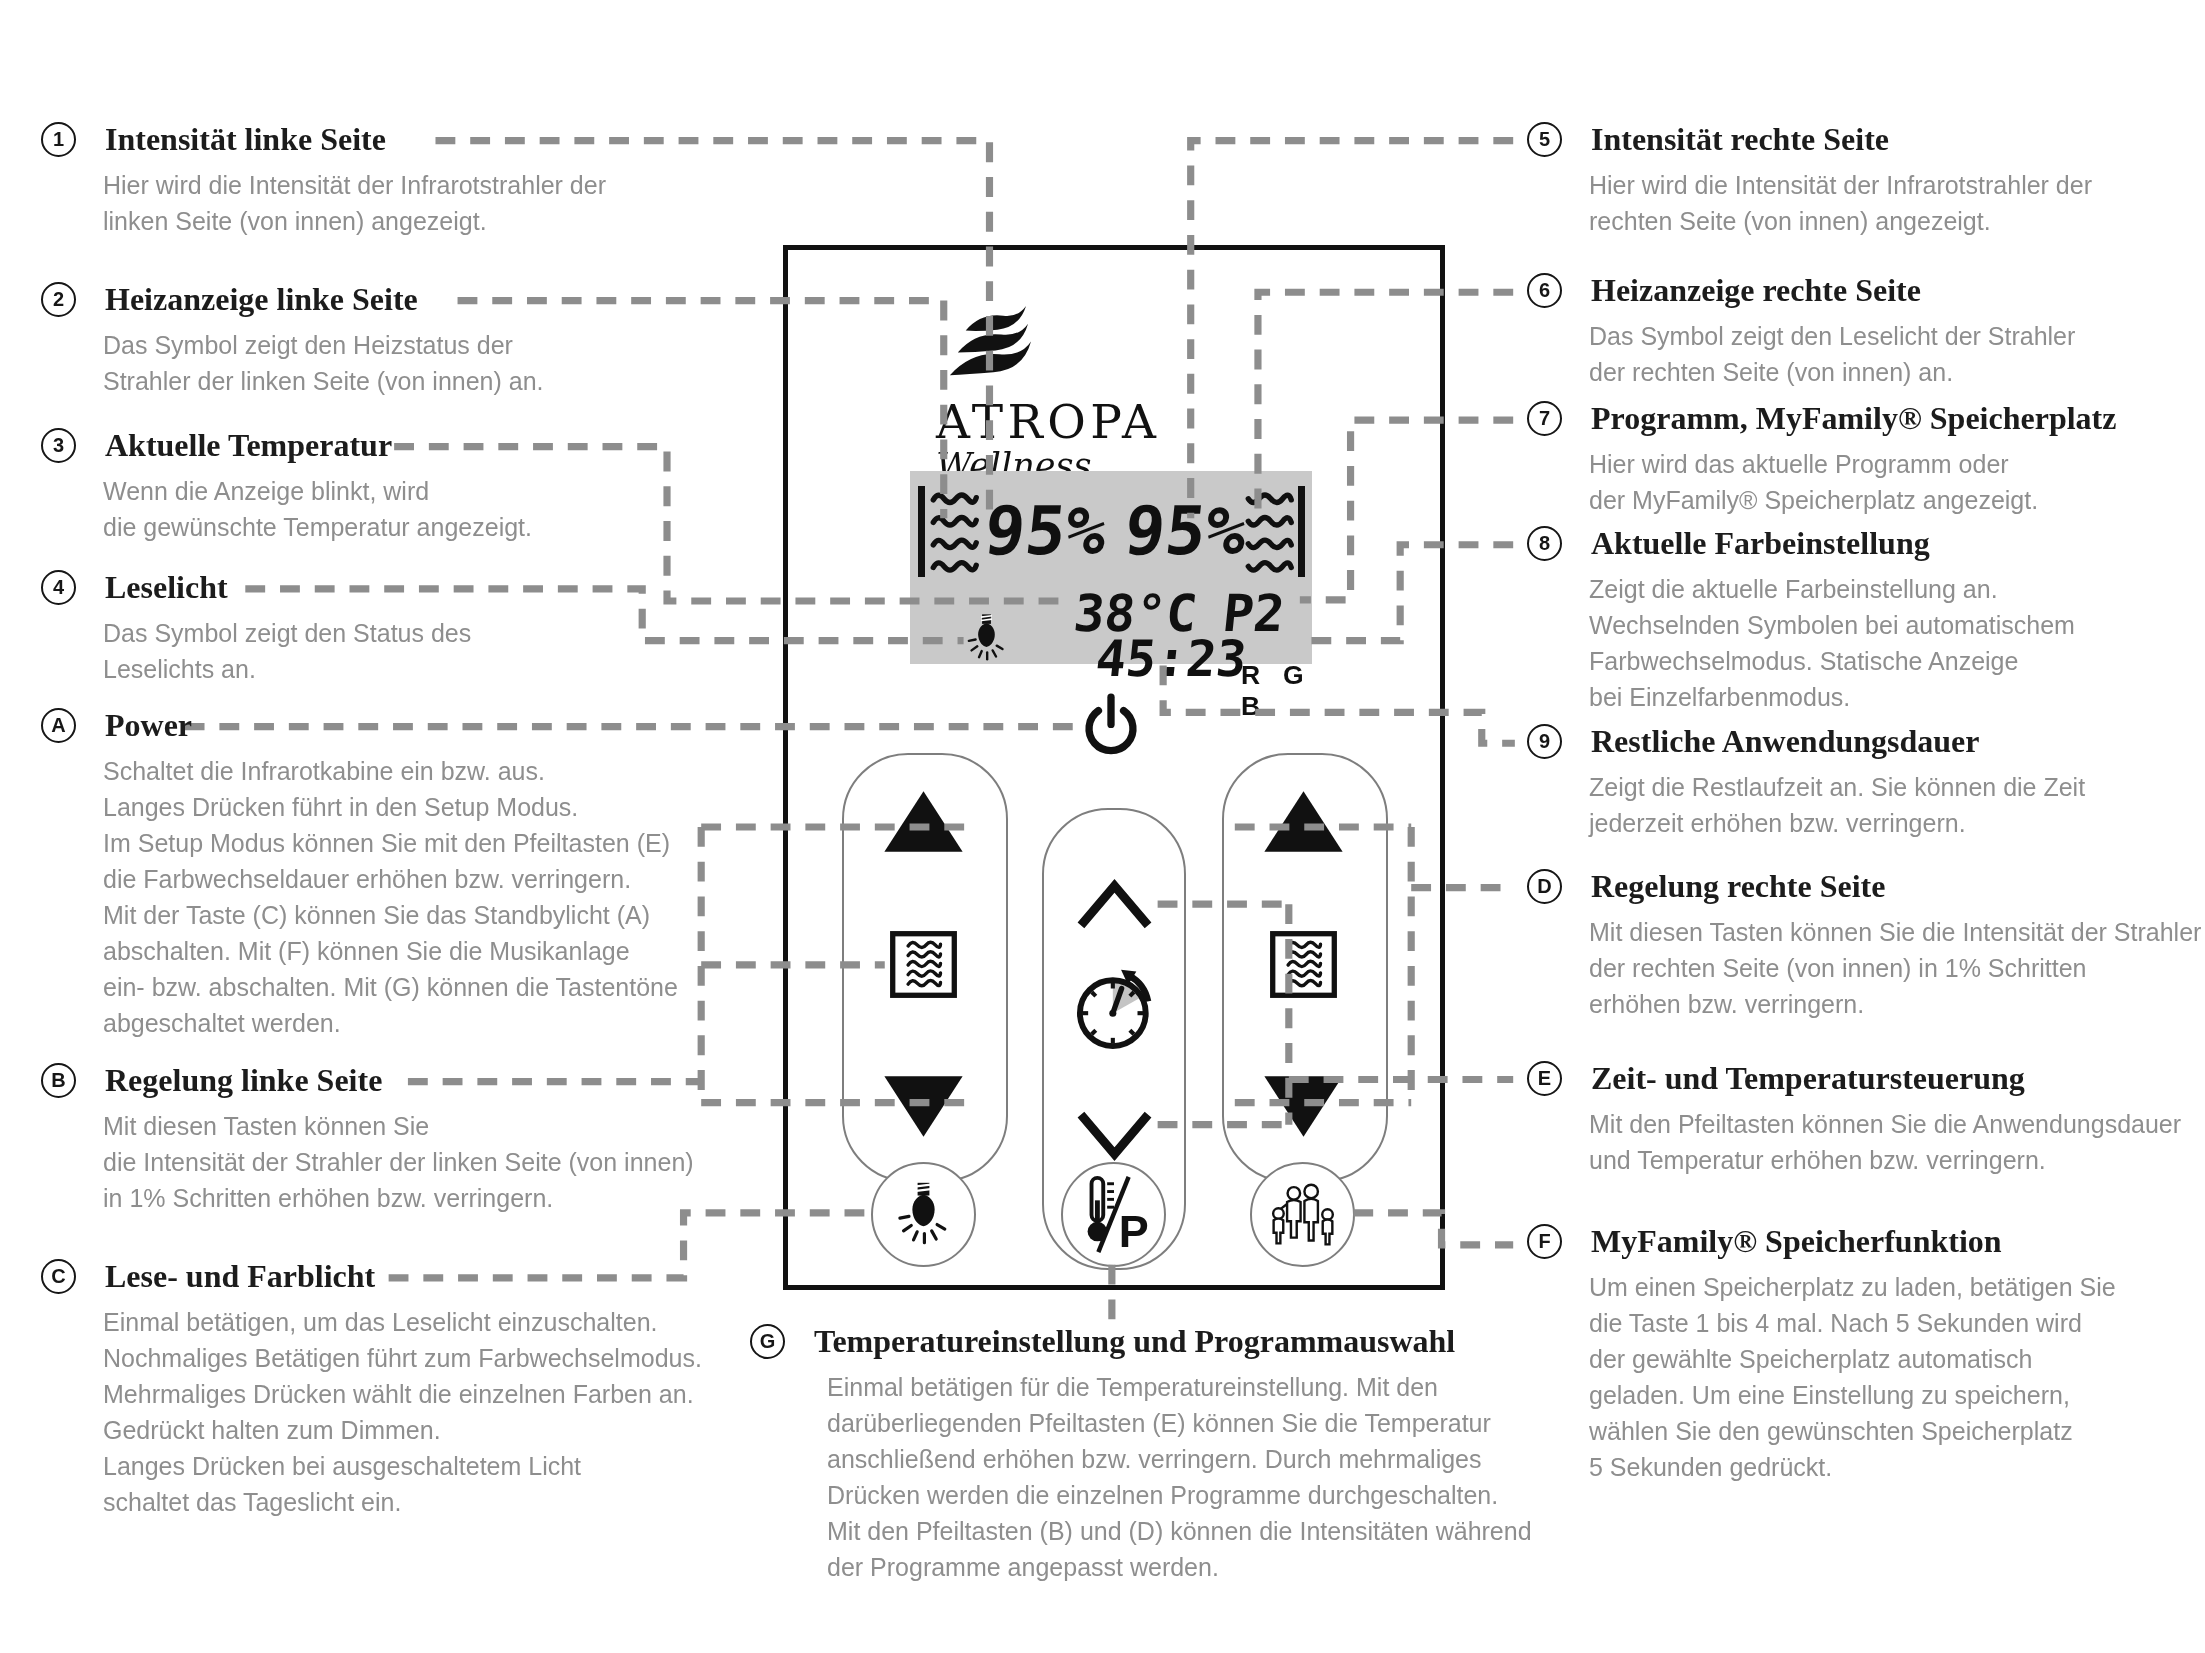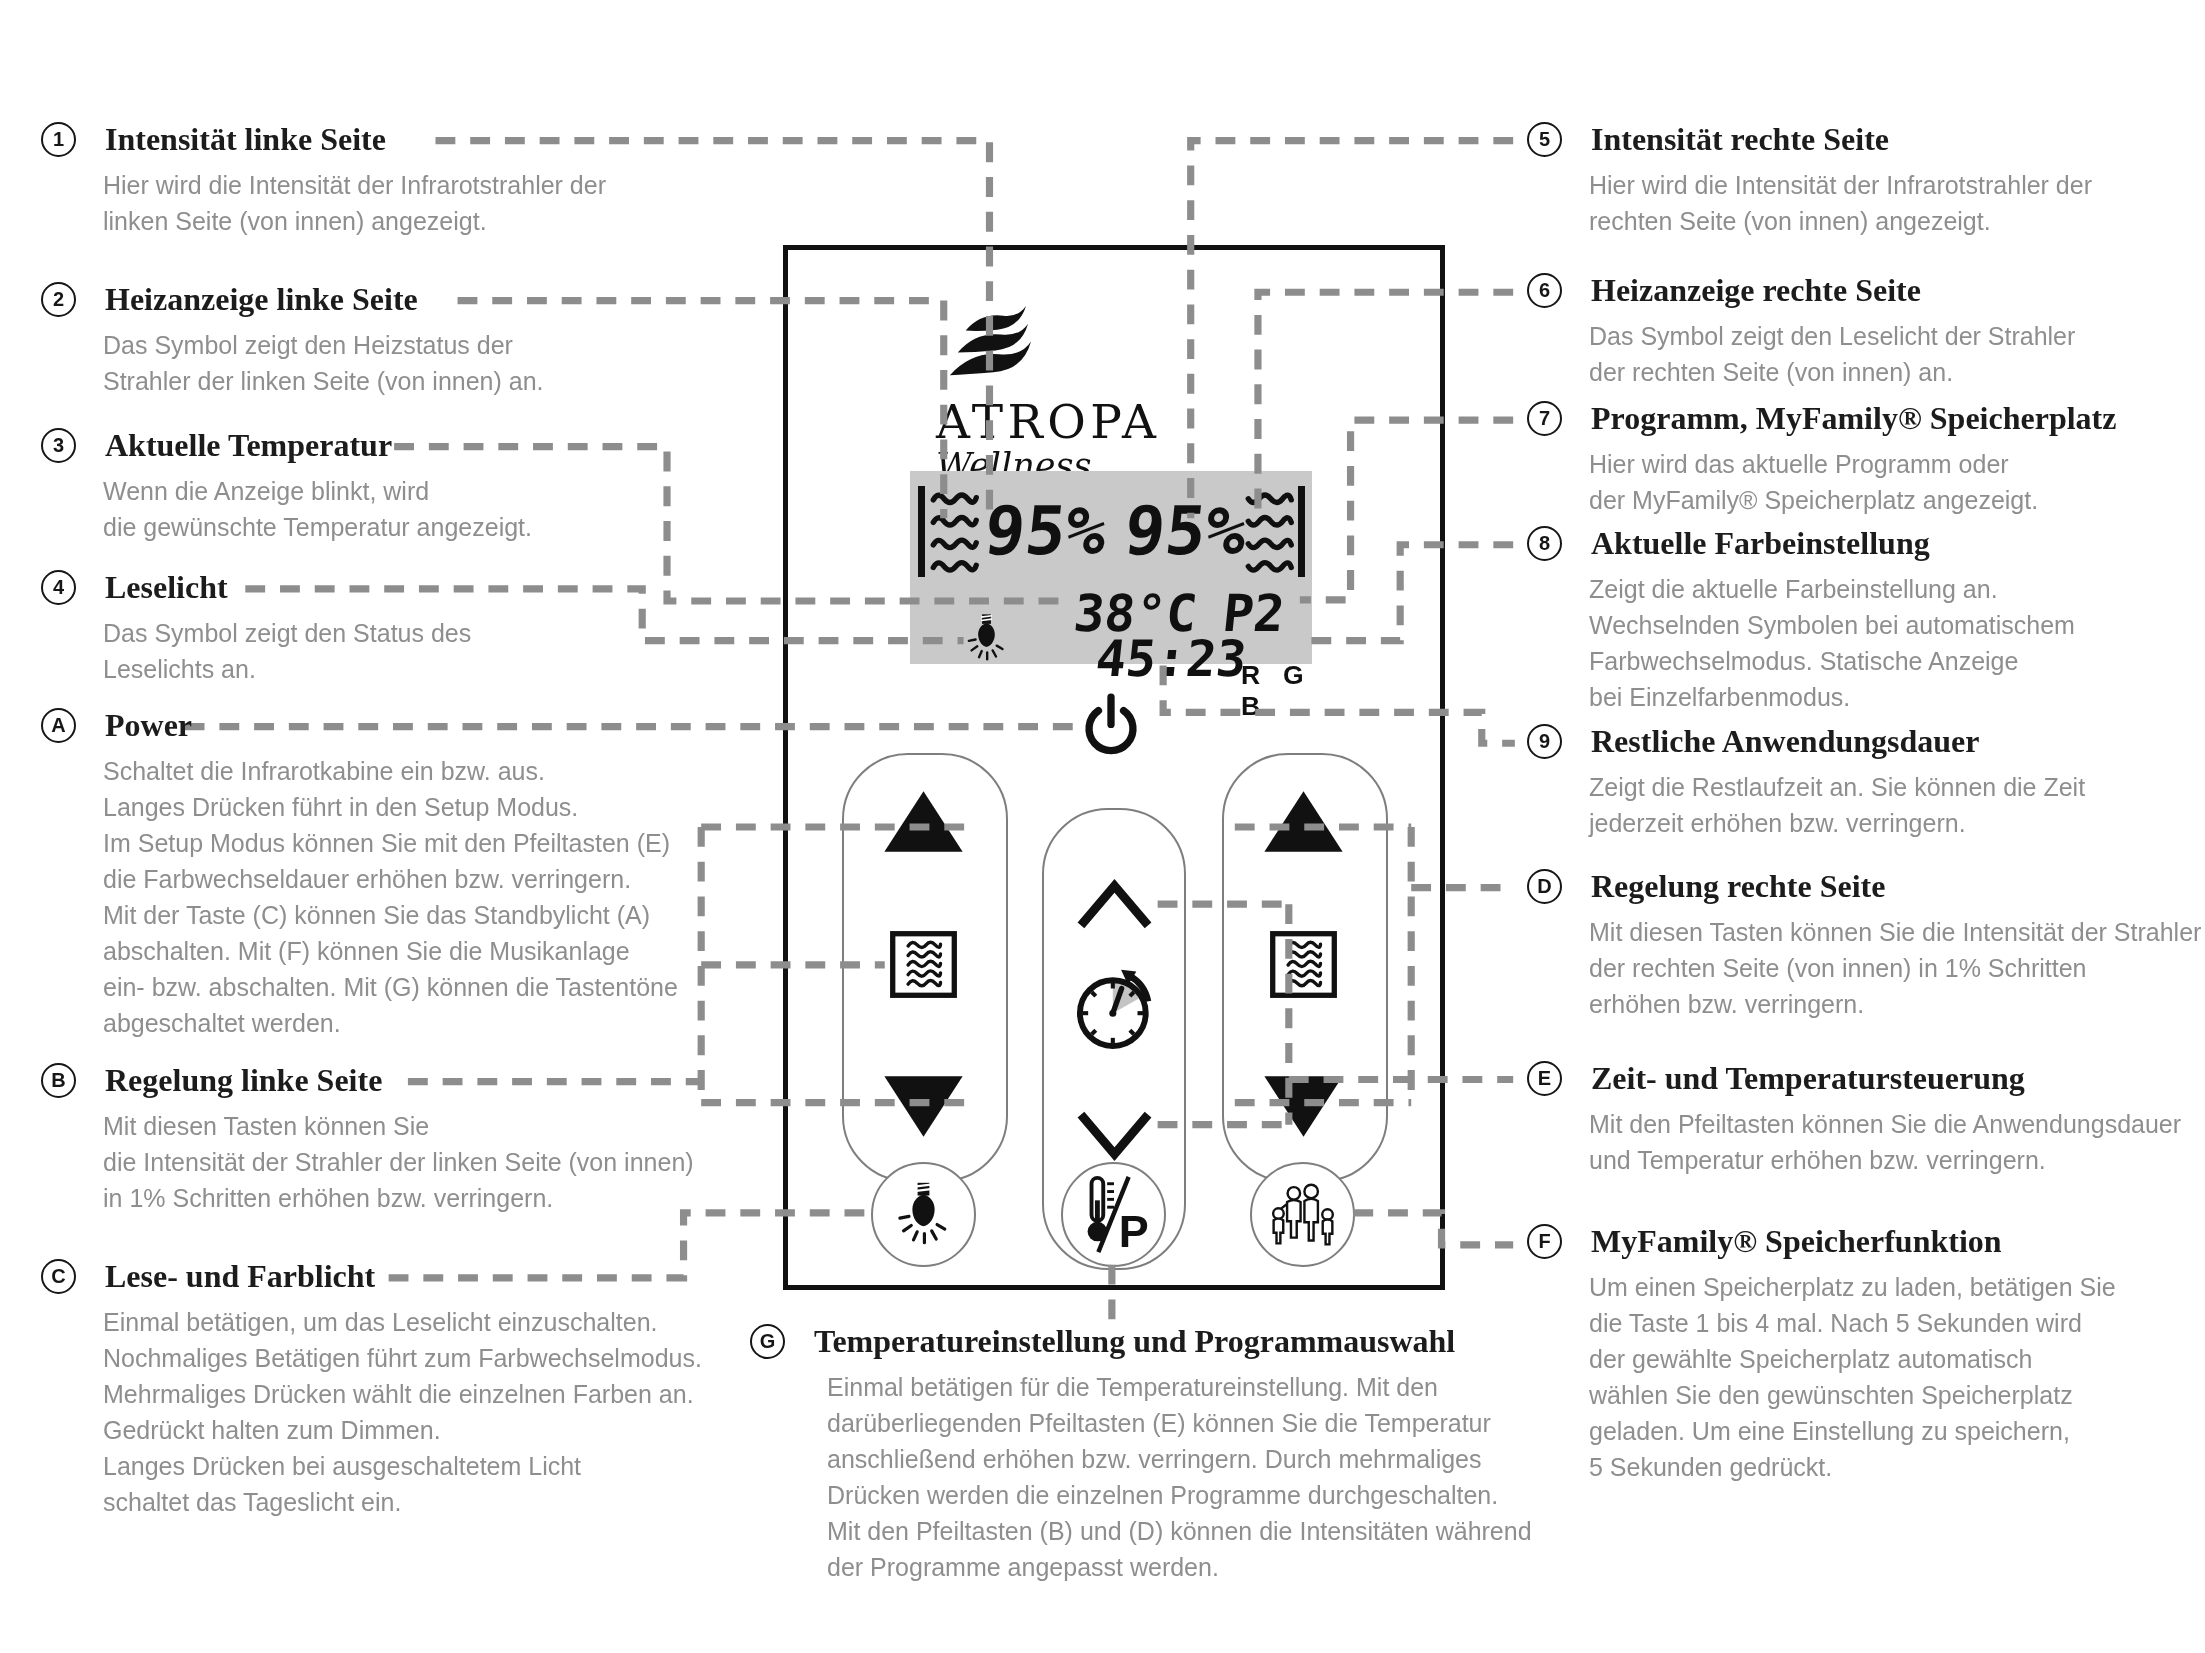--- a/index.html
+++ b/index.html
@@ -403,22 +403,22 @@
   </div>
       <div class="ann" style="left: 1527px; top: 1223px;">
     <div class="ann-head">
       <span class="marker">F</span>
       <span class="ann-title">MyFamily® Speicherfunktion</span>
     </div>
     <div class="ann-body">
           <div class="ann-line">Um einen Speicherplatz zu laden, betätigen Sie</div>
           <div class="ann-line">die Taste 1 bis 4 mal. Nach 5 Sekunden wird</div>
           <div class="ann-line">der gewählte Speicherplatz automatisch</div>
+          <div class="ann-line">geladen. Um eine Einstellung zu speichern,</div>
           <div class="ann-line">wählen Sie den gewünschten Speicherplatz</div>
-          <div class="ann-line">geladen. Um eine Einstellung zu speichern,</div>
           <div class="ann-line">5 Sekunden gedrückt.</div>
         </div>
   </div>
       <div class="ann ann-bottom" style="left: 750px; top: 1323px;">
     <div class="ann-head">
       <span class="marker">G</span>
       <span class="ann-title">Temperatureinstellung und Programmauswahl</span>
     </div>
     <div class="ann-body">
           <div class="ann-line">Einmal betätigen für die Temperatureinstellung. Mit den</div>

